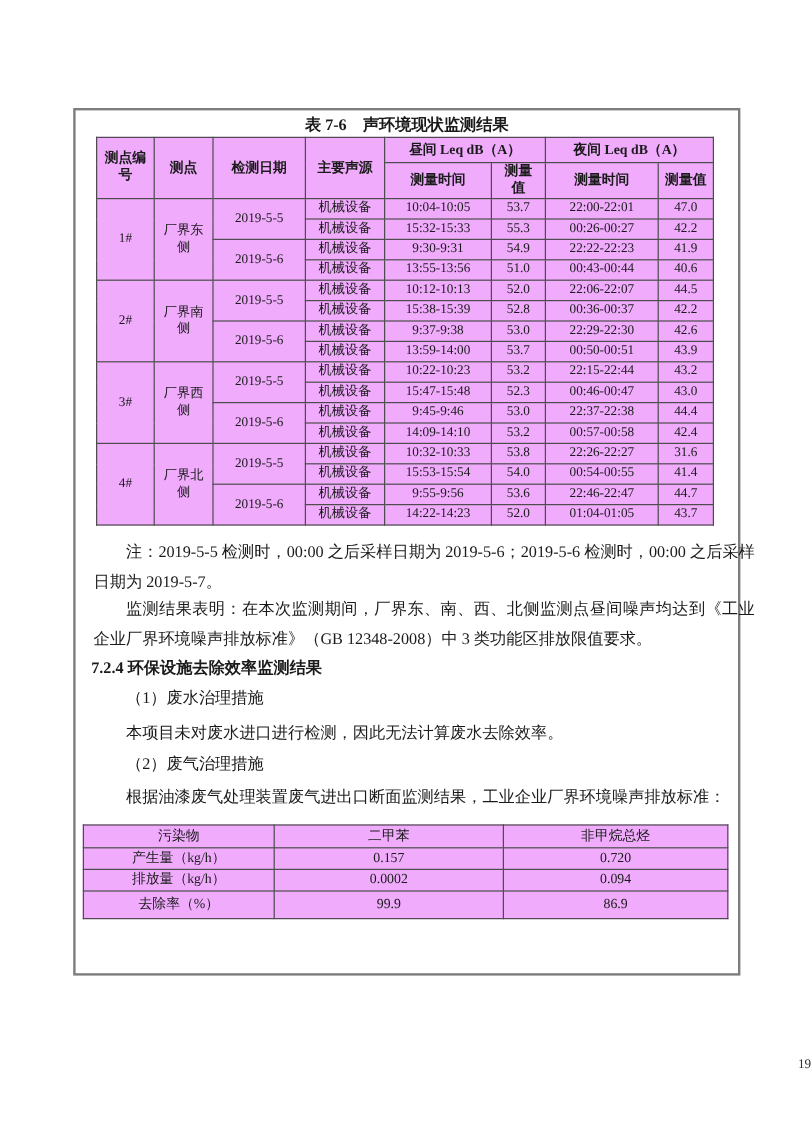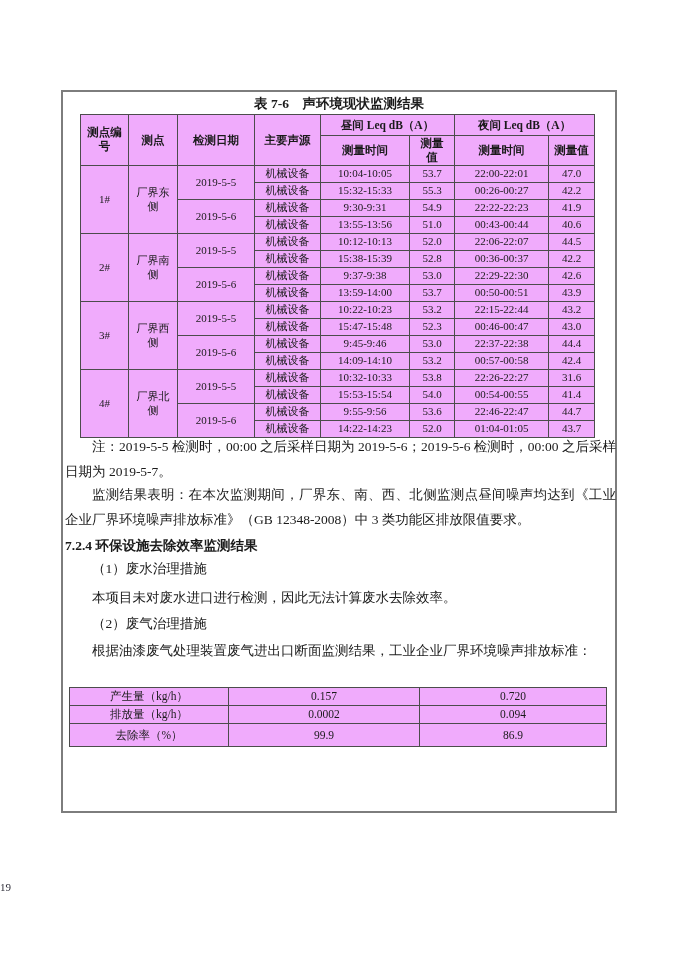--- a/index.html
+++ b/index.html
@@ -21,29 +21,29 @@
   .t76{left:17px;top:22px;width:514px;font-size:11px}
   .t76 th{font-size:11.5px;font-weight:bold}
   .t76 thead tr.h1{height:21px}
   .t76 thead tr.h2{height:30px}
   .t76 tbody tr{height:17px}
   .t77{left:6px;top:595px;width:537px;font-size:11.5px}
   .t77 tr.r1{height:19px}
   .t77 tr.r2,.t77 tr.r3{height:18px}
   .t77 tr.r4{height:23px}
   .pre{white-space:pre-line;line-height:1.2}
-  .body{position:absolute;left:2px;width:551px;margin:0;
+  .body{position:absolute;left:2px;width:551px;margin:13px;
     font-size:13.5px;line-height:25px;text-align:justify}
   .ind{text-indent:27px}
   .n1{top:342px}
   .n2{top:390px}
-  .sec-head{position:absolute;left:2px;top:441px;margin:0;
+  .sec-head{position:absolute;left:2px;top:441px;margin:11px;
     font-size:13.5px;font-weight:bold;line-height:25px}
   .p1{top:464px}.p2{top:493px}.p3{top:519px}.p4{top:546px}
-  .pageno{position:absolute;left:0;top:881px;width:100%;text-align:left;
+  .pageno{position:absolute;left:0;top:881px;width:100%;text-align:right;
     font-size:11px;color:#2f2f3a}
 </style>
 </head>
 <body>
 
 <div class="frame">
 
   <div class="t-title t76-title">表 7-6　声环境现状监测结果</div>
 
   <table class="t76">
@@ -225,20 +225,25 @@
   <p class="body ind p4">根据油漆废气处理装置废气进出口断面监测结果，工业企业厂界环境噪声排放标准：</p>
 
 
   <table class="t77">
     <colgroup>
       <col style="width:159px">
         <col style="width:191px">
         <col style="width:187px">
     </colgroup>
     <tbody>
+      <tr class="r1">
+        <td>污染物</td>
+        <td>二甲苯</td>
+        <td>非甲烷总烃</td>
+      </tr>
       <tr class="r2">
         <td>产生量（kg/h）</td>
         <td>0.157</td>
         <td>0.720</td>
       </tr>
       <tr class="r3">
         <td>排放量（kg/h）</td>
         <td>0.0002</td>
         <td>0.094</td>
       </tr>

